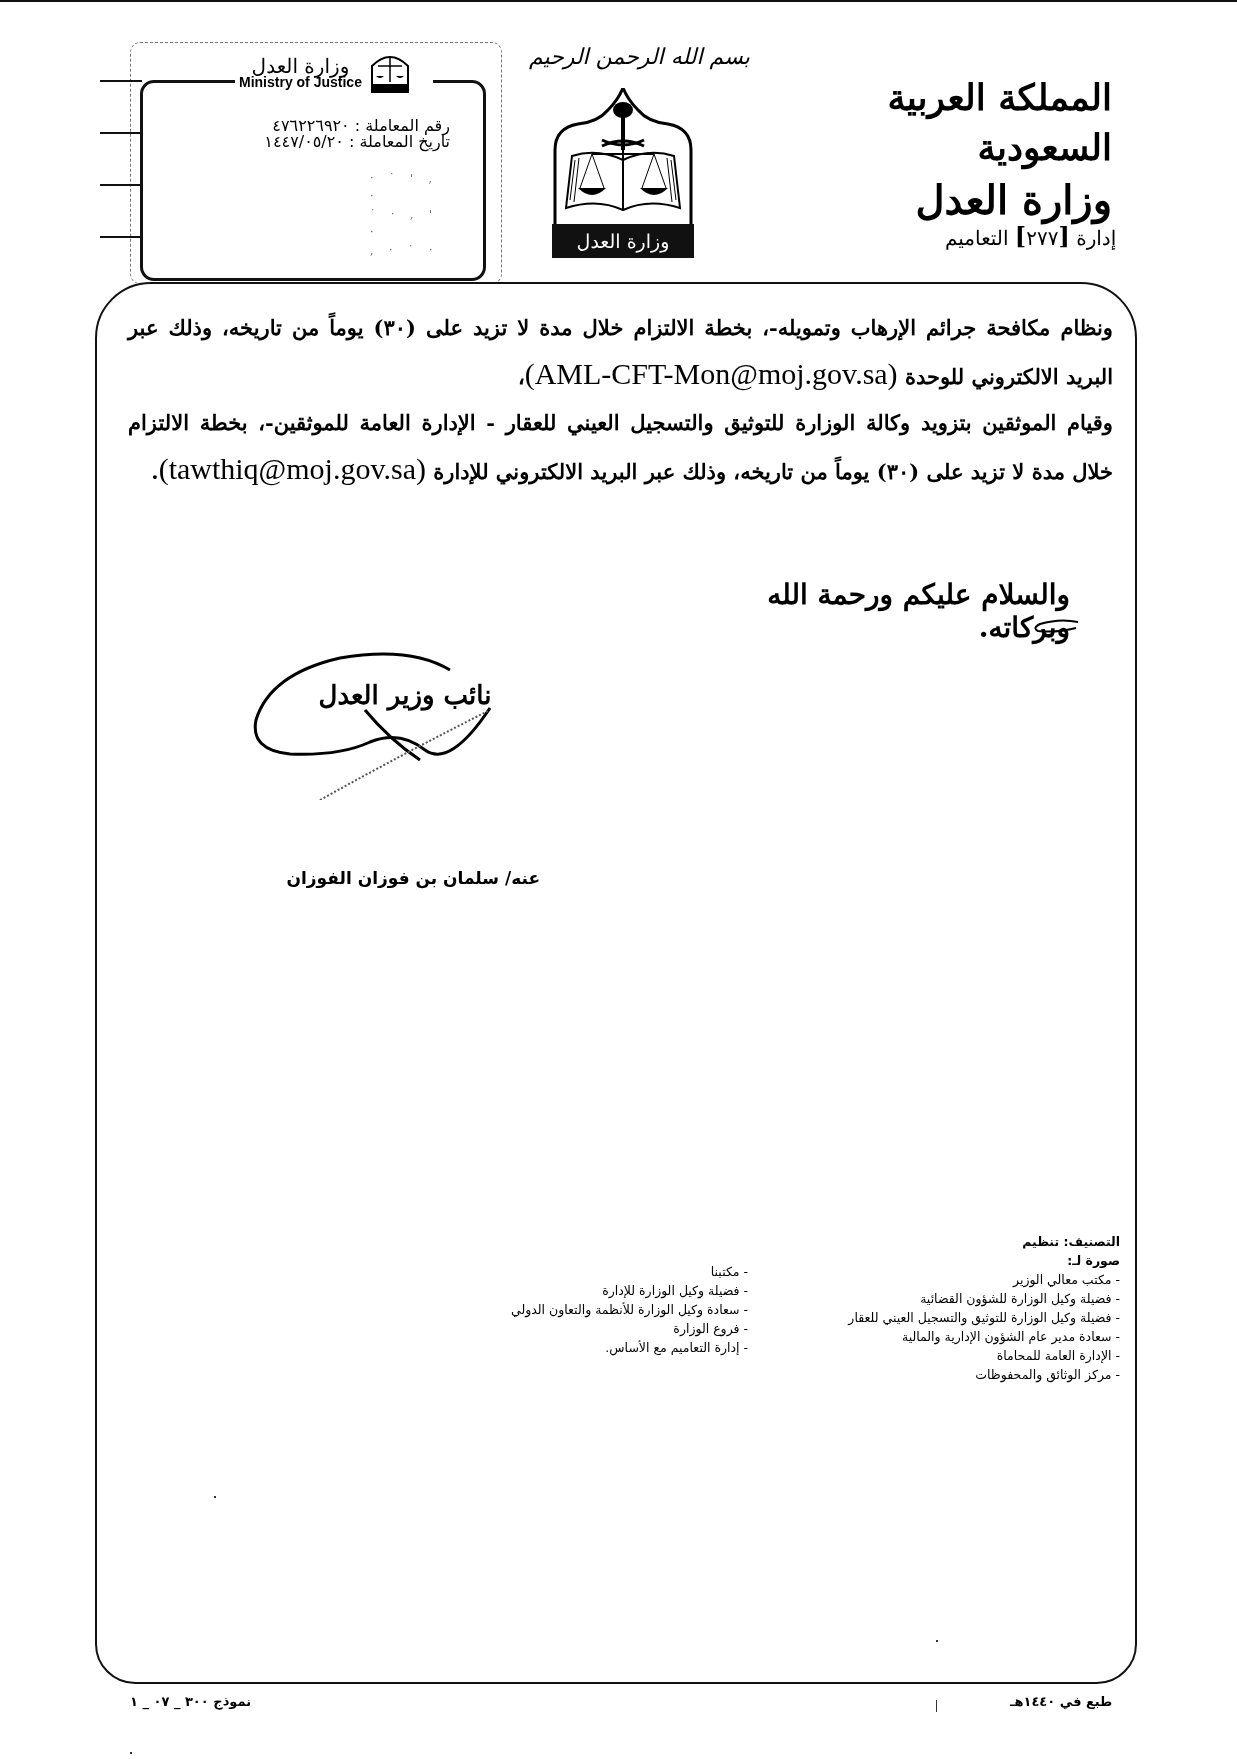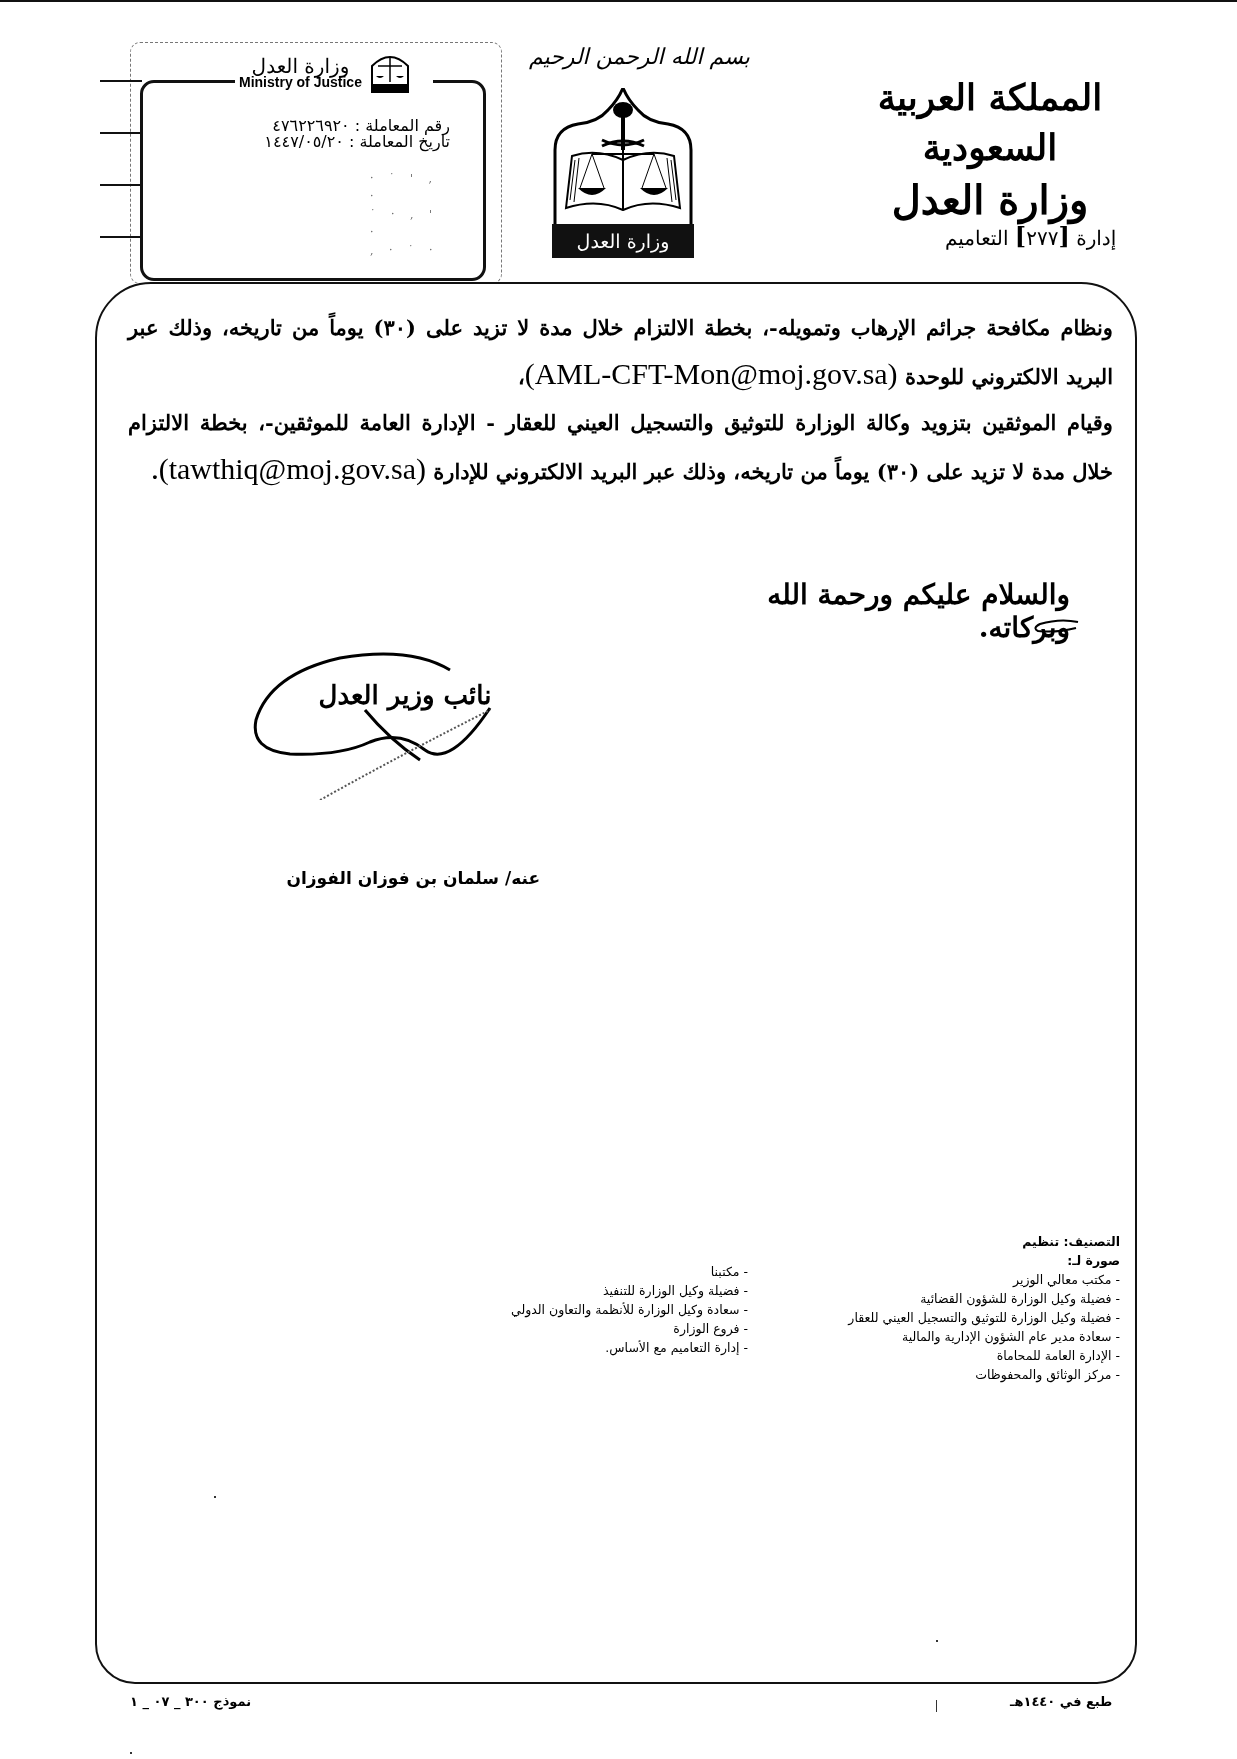--- a/index.html
+++ b/index.html
@@ -66,21 +66,21 @@
       position: absolute; left: 552px; top: 88px; width: 142px; height: 170px;
     }
     .crest-label {
       position: absolute; left: 0; bottom: 0; width: 142px; height: 34px;
       background: #111; color: #fff; text-align: center; direction: rtl;
       font-family: "DejaVu Serif", serif; font-size: 19px; line-height: 34px;
     }
 
     
     .hdr-right {
-      position: absolute; left: 840px; top: 72px; width: 300px; direction: rtl; text-align: center;
+      position: absolute; left: 812px; top: 72px; width: 300px; direction: rtl; text-align: right;
     }
     .hdr-kingdom {
       font-family: "DejaVu Serif", serif; font-weight: bold; font-size: 36px; line-height: 50px;
       letter-spacing: 1px;
     }
     .hdr-ministry {
       font-family: "DejaVu Serif", serif; font-weight: bold; font-size: 40px; line-height: 56px;
     }
     .hdr-dept {
       position: absolute; left: 945px; top: 222px; direction: rtl;
@@ -256,21 +256,21 @@
   <div class="lbl">صورة لـ:</div>
   <div>- مكتب معالي الوزير</div>
   <div>- فضيلة وكيل الوزارة للشؤون القضائية</div>
   <div>- فضيلة وكيل الوزارة للتوثيق والتسجيل العيني للعقار</div>
   <div>- سعادة مدير عام الشؤون الإدارية والمالية</div>
   <div>- الإدارة العامة للمحاماة</div>
   <div>- مركز الوثائق والمحفوظات</div>
 </div>
 <div class="dist dist-left">
   <div>- مكتبنا</div>
-  <div>- فضيلة وكيل الوزارة للتنفيذ</div>
+  <div>- فضيلة وكيل الوزارة للإدارة</div>
   <div>- سعادة وكيل الوزارة للأنظمة والتعاون الدولي</div>
   <div>- فروع الوزارة</div>
   <div>- إدارة التعاميم مع الأساس.</div>
 </div>
 
 <div class="footer-left">نموذج ٣٠٠ _ ٠٧ _ ١</div>
 <div class="footer-right">طبع في ١٤٤٠هـ</div>
 
 <div class="scan-dot" style="left:936px;top:1640px"></div>
 <div class="scan-dot" style="left:936px;top:1700px;height:12px;width:1px"></div>

